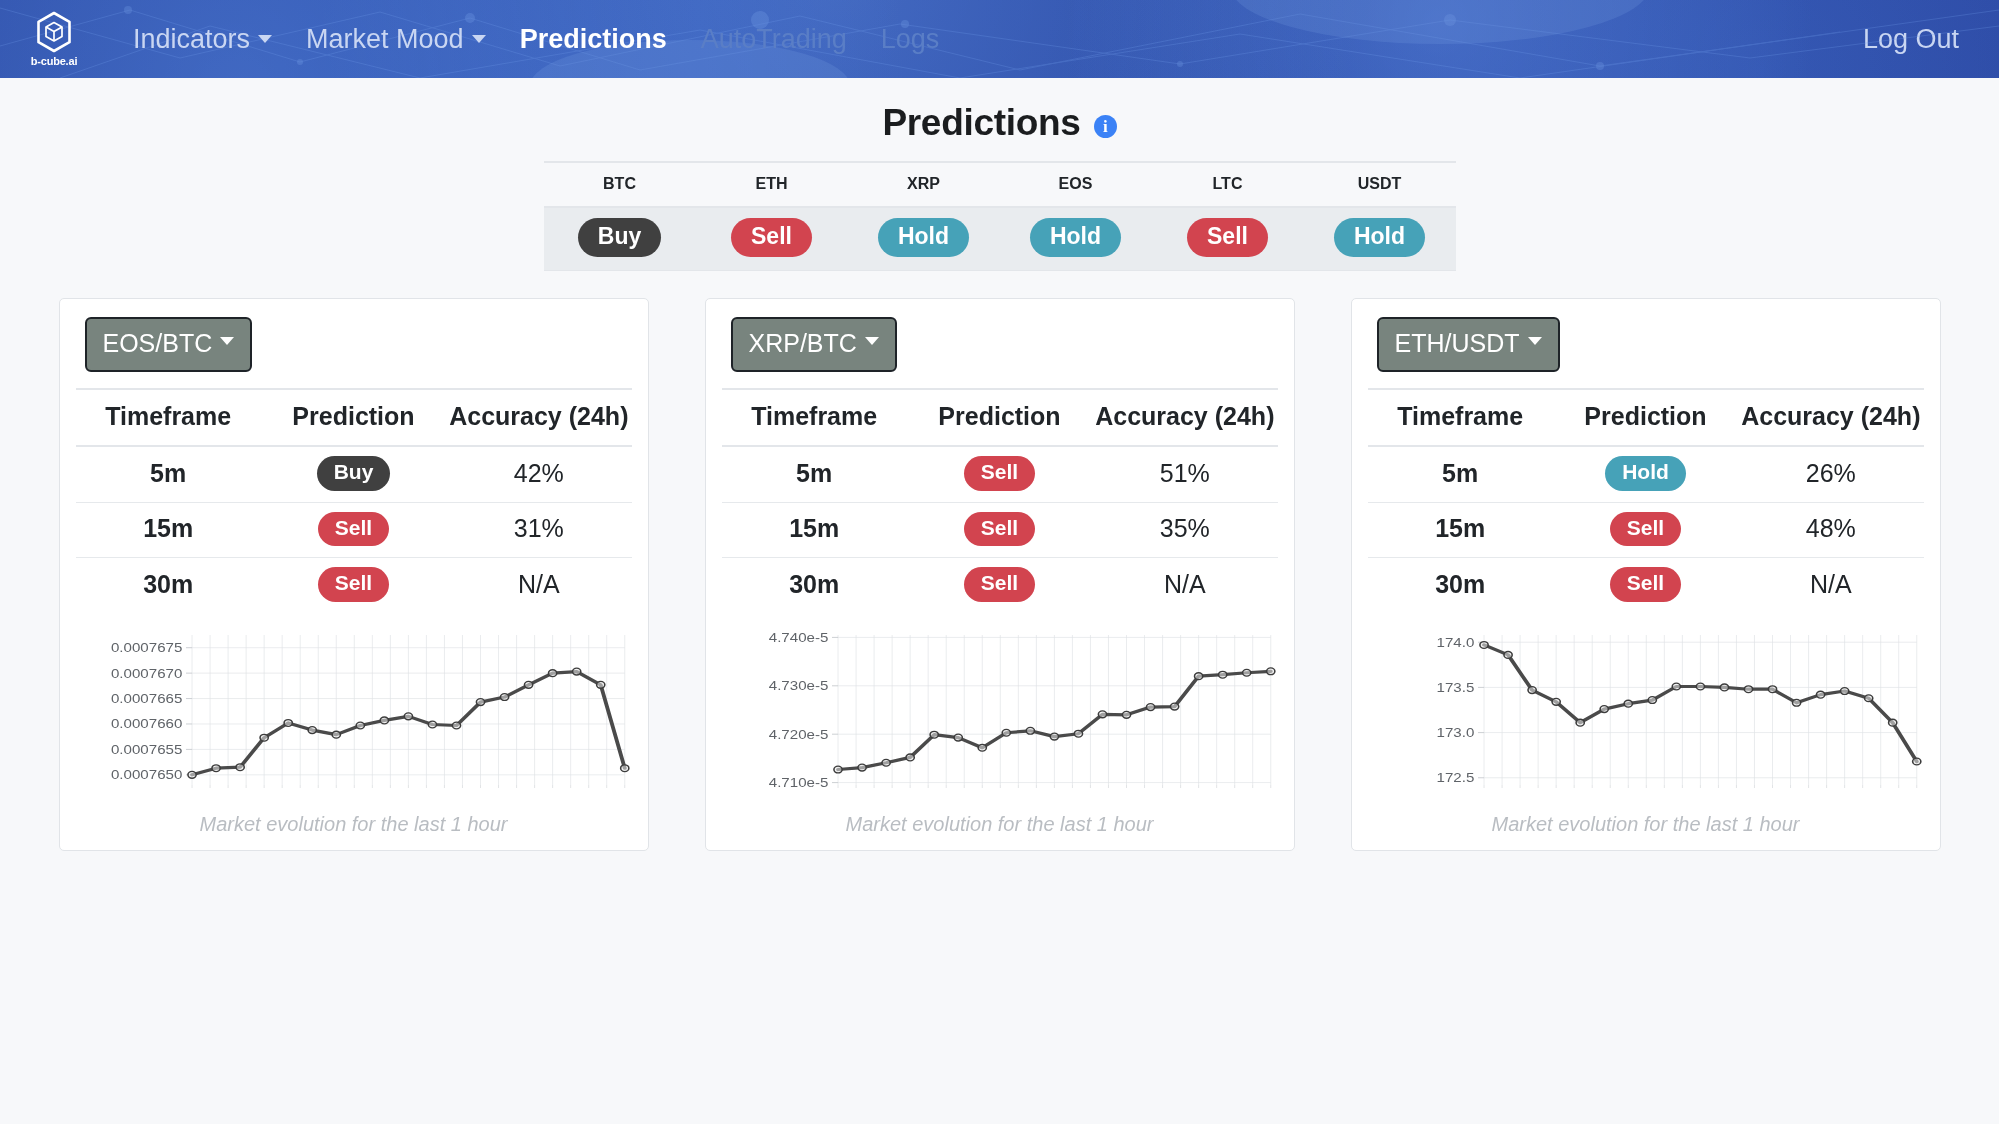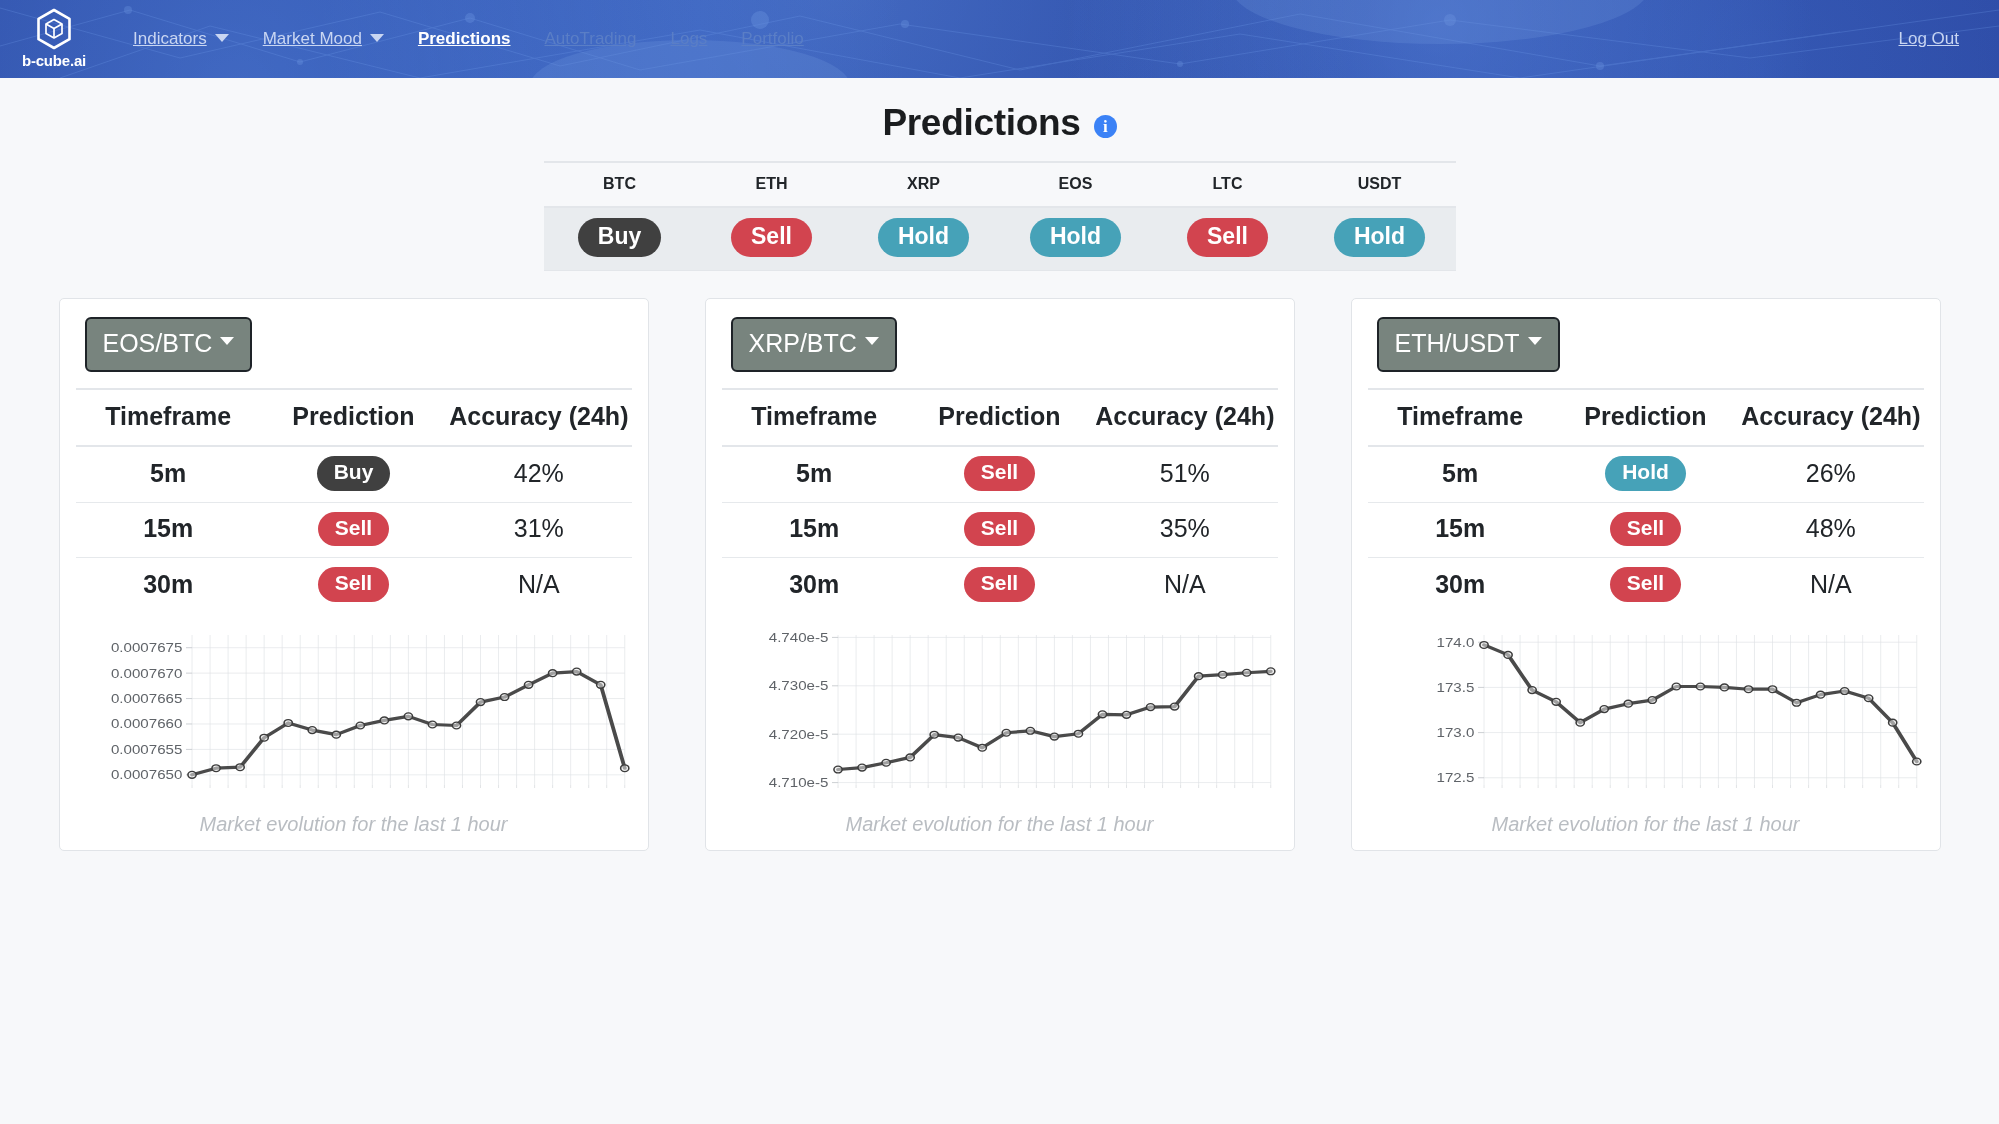--- a/index.html
+++ b/index.html
@@ -34,40 +34,39 @@
     position: relative;
     width: 108px;
     display: flex; flex-direction: column;
     align-items: center; justify-content: center;
     flex: 0 0 auto;
     padding-bottom: 2px;
   }
   .brand .hex { display:block; }
   .brand-text {
     color: #ffffff;
-    font-size: 15px;
+    font-size: 11px;
     font-weight: bold;
     letter-spacing: -0.2px;
     margin-top: 1px;
   }
 
   .nav-items {
     display: flex; align-items: center;
     gap: 0px;
     margin-left: 8px;
     position: relative;
   }
   .nav-link {
     color: #c9d6f2;
-    font-size: 17px;
+    font-size: 27px;
     padding: 0 17px;
     white-space: nowrap;
     cursor: pointer;
     line-height: 78px;
-    text-decoration: underline;
   }
   .nav-link.active { color: #ffffff; font-weight: bold; }
   .nav-link.dim { color: #5a7ec6; }
   .caret {
     display: inline-block;
     width: 0; height: 0;
     border-left: 7px solid transparent;
     border-right: 7px solid transparent;
     border-top: 8px solid currentColor;
     margin-left: 8px;
@@ -253,21 +252,20 @@
   <div class="nav-items">
     <div class="nav-link">
       <span>Indicators</span><span class="caret"></span>
     </div>
     <div class="nav-link">
       <span>Market Mood</span><span class="caret"></span>
     </div>
     <div class="nav-link active">Predictions</div>
     <div class="nav-link dim">AutoTrading</div>
     <div class="nav-link dim">Logs</div>
-    <div class="nav-link dim">Portfolio</div>
   </div>
 
   <div class="nav-right">
     <div class="nav-link">Log Out</div>
   </div>
 </div>
 
 <div class="page-title-wrap">
   <div class="page-title">
     <span>Predictions</span>

